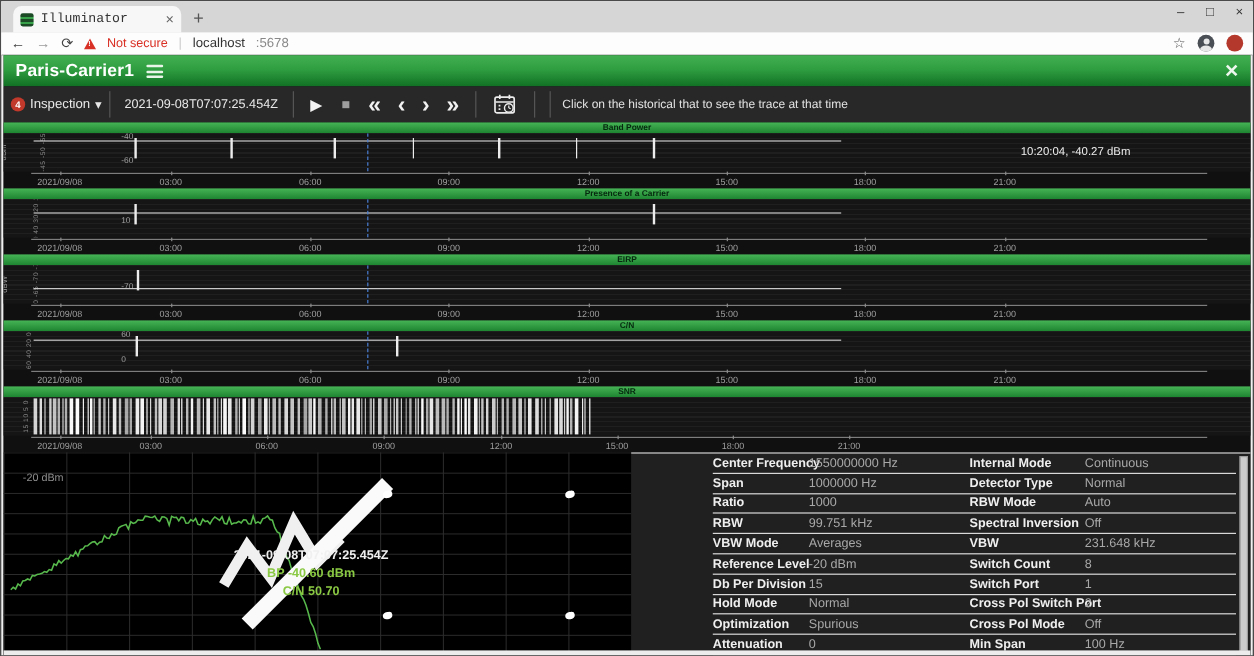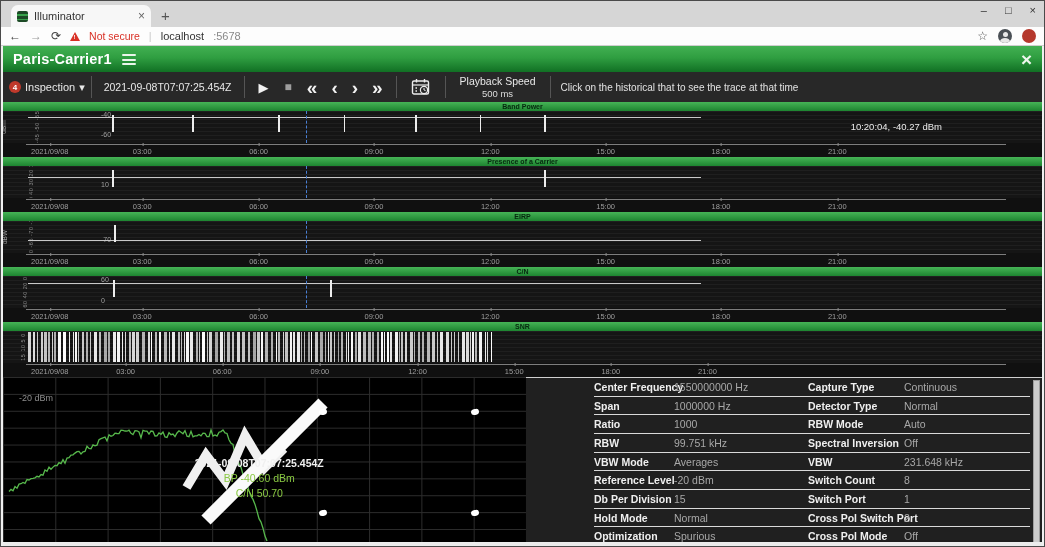--- a/index.html
+++ b/index.html
@@ -4,21 +4,21 @@
 <style>
   * { margin:0; padding:0; box-sizing:border-box; }
   html,body { width:1045px; height:547px; }
   body { font-family:"Liberation Sans", sans-serif; background:#fff; }
   .window { width:1045px; height:547px; border:1px solid #4a4a4a; display:flex; flex-direction:column; overflow:hidden; background:#fff; }
 
   
   .tabstrip { height:26px; background:#d6d6d6; display:flex; align-items:flex-end; position:relative; }
   .tab { height:22px; width:140px; margin-left:10px; background:#f7f7f7; border-radius:7px 7px 0 0; display:flex; align-items:center; padding:0 6px; gap:6px; font-size:11px; color:#333; }
   .favicon { width:11px; height:11px; border-radius:2px; background:linear-gradient(180deg,#1c4a26 0 30%, #37a24a 30% 45%, #1c4a26 45% 70%, #37a24a 70% 85%, #1c4a26 85%); flex:0 0 auto; }
-  .tab-title { flex:1; white-space:nowrap; overflow:hidden; }
+  .tab-title { flex:1; white-space:nowrap; overflow:hidden;font-family:Liberation Mono, monospace; }
   .tab-close { color:#666; font-size:12px; line-height:1; cursor:default; }
   .newtab { font-size:15px; color:#555; margin:0 0 3px 10px; }
   .wincontrols { position:absolute; right:8px; top:3px; display:flex; gap:18px; font-size:11px; color:#333; }
   .urlbar { height:19px; background:#fdfdfd; border-bottom:1px solid #cfcfcf; display:flex; align-items:center; padding:0 8px; gap:9px; font-size:11px; }
   .nav-ico { color:#444; font-size:12px; line-height:1; }
   .nav-ico.fwd { color:#9a9a9a; }
   .warn-tri { width:0; height:0; border-left:5px solid transparent; border-right:5px solid transparent; border-bottom:9px solid #d93025; position:relative; }
   .warn-tri b { position:absolute; left:-1.5px; top:2px; color:#fff; font-size:6px; line-height:1; }
   .not-secure { color:#d93025; font-size:10.5px; }
   .url-sep { color:#ccc; }
@@ -76,21 +76,21 @@
   .spectrum { width:523px; position:relative; background:#000;
     background-image:linear-gradient(#2c2c2c 1px,transparent 1px),linear-gradient(90deg,#2c2c2c 1px,transparent 1px);
     background-size:10% 10%; overflow:hidden; }
   .spectrum svg { position:absolute; inset:0; width:100%; height:100%; }
   .spec-label { position:absolute; left:16px; font-size:9px; color:#8d8d8d; }
   .spec-label.top { top:16px; }
   .spec-label.bottom { bottom:8px; }
   .pencil-icon { position:absolute; left:18px; top:5px; }
   .spec-overlay { position:absolute; left:24%; top:47%; width:50%; text-align:center; line-height:1.42; }
   .spec-overlay .ts { color:#f0f0f0; font-size:10.5px; font-weight:bold; }
-  .spec-overlay .gl { color:#8ac943; font-size:10.5px; font-weight:normal; }
+  .spec-overlay .gl { color:#8ac943; font-size:10.5px; font-weight:bold; }
   .marker-dot { position:absolute; width:8px; height:6px; background:#fff; border-radius:50% 40% 50% 45%; transform:rotate(-8deg); }
 
   .params { flex:1; background:#202020; position:relative; border-top:1px solid #cfcfcf; padding-right:12px; display:flex; flex-direction:column; }
   .param-row { flex:1; display:grid; grid-template-columns:80px 134px 96px 1fr; align-items:center; margin-left:68px; border-bottom:1px solid #d9d9d9; font-size:10.5px; white-space:nowrap; }
   .param-row .lab { font-weight:bold; color:#efefef; }
   .param-row .val { color:#a8a8a8; }
   .table-scrollbar { position:absolute; right:2px; top:2px; bottom:3px; width:7px; background:#cbcbcb; border:1px solid #9e9e9e; }
   .bottom-strip { position:absolute; left:0; right:0; bottom:0; height:4px; background:#ececec; z-index:5; }
 </style>
 </head>
@@ -165,24 +165,20 @@
           <line x1="13.5" y1="1" x2="13.5" y2="4.5" stroke="#ececec" stroke-width="1.4"></line>
           <line x1="2" y1="7" x2="17" y2="7" stroke="#ececec" stroke-width="1.2"></line>
           <circle cx="13" cy="12" r="3.6" fill="#282828" stroke="#ececec" stroke-width="1.2"></circle>
           <line x1="13" y1="12" x2="13" y2="10" stroke="#ececec" stroke-width="1"></line>
           <line x1="13" y1="12" x2="14.6" y2="12.6" stroke="#ececec" stroke-width="1"></line>
           <line x1="4.5" y1="10" x2="6" y2="10" stroke="#ececec" stroke-width="1.4"></line>
           <line x1="4.5" y1="13" x2="6" y2="13" stroke="#ececec" stroke-width="1.4"></line>
         </svg>
       </span>
       <span class="tsep"></span>
-      <span class="speed">
-        <div class="l1">Playback Speed</div>
-        <div class="l2">500 ms</div>
-      </span>
       <span class="tsep"></span>
       <span class="hint">Click on the historical that to see the trace at that time</span>
     </div>
 
     <div class="charts">
         <div class="strip-chart">
           <div class="chart-title-strip">Band Power</div>
           <div class="chart-plot">
             <div class="yaxis-unit">dBm</div>
             <div class="ytick-stack">-40 -45 -50 -55 -60</div>
@@ -439,21 +435,21 @@
         <span class="marker-dot" style="left:89.5%; top:19%;"></span>
         <span class="marker-dot" style="left:60.4%; top:78.7%;"></span>
         <span class="marker-dot" style="left:89.5%; top:78.7%;"></span>
       </div>
 
       <div class="params">
         <div class="table-scrollbar"></div>
       <div class="param-row">
             <div class="lab">Center Frequency</div>
             <div class="val">1550000000 Hz</div>
-            <div class="lab">Capture Type</div>
+            <div class="lab">Internal Mode</div>
             <div class="val">Continuous</div>
           </div>
           <div class="param-row">
             <div class="lab">Span</div>
             <div class="val">1000000 Hz</div>
             <div class="lab">Detector Type</div>
             <div class="val">Normal</div>
           </div>
           <div class="param-row">
             <div class="lab">Ratio</div>
@@ -490,19 +486,25 @@
             <div class="val">Normal</div>
             <div class="lab">Cross Pol Switch Port</div>
             <div class="val">2</div>
           </div>
           <div class="param-row">
             <div class="lab">Optimization</div>
             <div class="val">Spurious</div>
             <div class="lab">Cross Pol Mode</div>
             <div class="val">Off</div>
           </div>
+          <div class="param-row">
+            <div class="lab">Attenuation</div>
+            <div class="val">0</div>
+            <div class="lab">Min Span</div>
+            <div class="val">100 Hz</div>
+          </div>
         </div>
 
       <div class="bottom-strip"></div>
     </div>
 
   </div>
 </div>
 
 </body></html>

